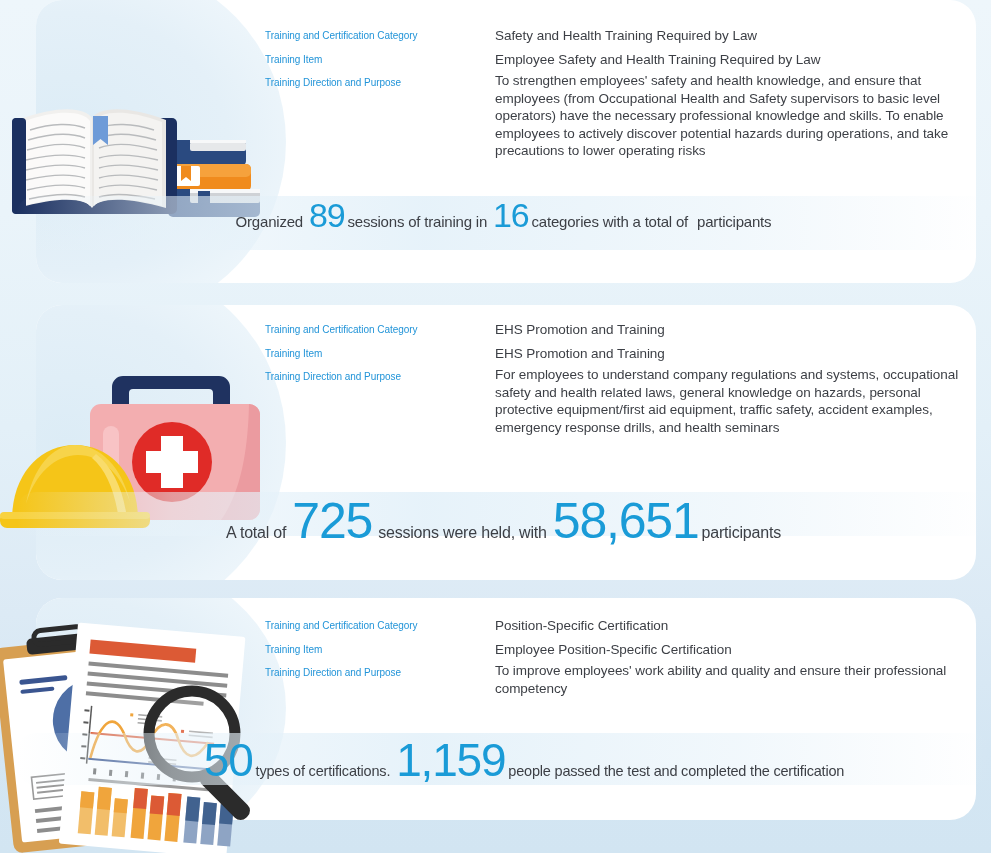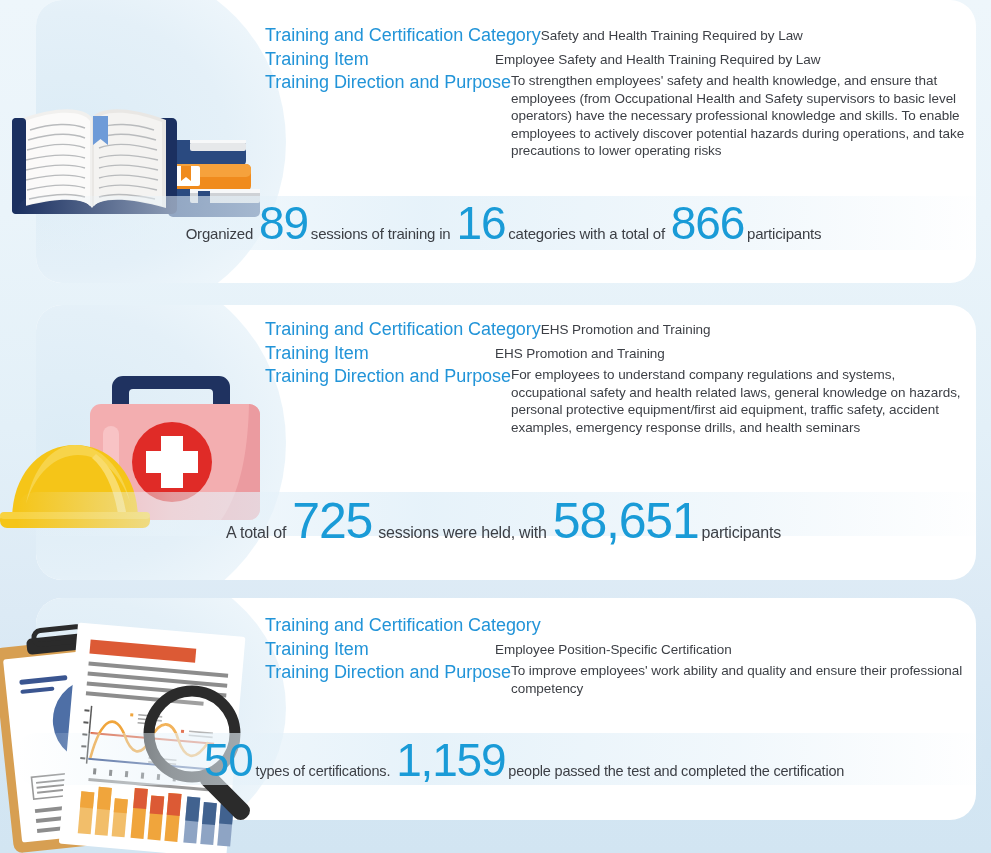--- a/index.html
+++ b/index.html
@@ -71,21 +71,21 @@
     z-index: 5;
   }
   .row {
     display: flex;
     align-items: flex-start;
     margin-bottom: 2px;
   }
   .row .lbl {
     flex: 0 0 230px;
     color: #2294d8;
-    font-size: 18px;
+    font-size: 10px;
     line-height: 21.5px;
     letter-spacing: -0.05px;
     white-space: nowrap;
   }
   .row .val {
     flex: 1 1 auto;
     color: #3c3f45;
     font-size: 13.5px;
     line-height: 17.6px;
     letter-spacing: -0.05px;
@@ -114,21 +114,21 @@
     font-size: 15.5px;
     letter-spacing: -0.2px;
     white-space: nowrap;
   }
   .statband .num {
     color: #1a9bd7;
     font-weight: 400;
     letter-spacing: -1.2px;
     white-space: nowrap;
   }
-  .statband.s1 .num { font-size: 46px; }
+  .statband.s1 .num { font-size: 34px; }
   .statband.s2 .num { font-size: 50px; }
   .statband.s3 .num { font-size: 46px; }
   .statband.s1 .txt { font-size: 15px; }
   .statband.s2 .txt { font-size: 16px; }
   .statband.s3 .txt { font-size: 14.5px; margin-top: 24px; }
 
   .gap3 { display:inline-block; width:3px; }
   .gap6 { display:inline-block; width:6px; }
 </style>
 </head>
@@ -212,21 +212,20 @@
     <span class="txt">Organized</span>
       <span class="gap6"></span>
       <span class="num">89</span>
       <span class="gap3"></span>
       <span class="txt">sessions of training in</span>
       <span class="gap6"></span>
       <span class="num">16</span>
       <span class="gap3"></span>
       <span class="txt">categories with a total of</span>
       <span class="gap6"></span>
-      <span class="num">866</span>
       <span class="gap3"></span>
       <span class="txt">participants</span>
   </div>
 
   <div class="card c2">
     <div class="blob"></div>
   </div>
 
   <div class="illus" style="top:362px;">
     <svg width="300" height="170" viewBox="0 0 300 170">
@@ -381,20 +380,21 @@
         <circle cx="192" cy="122" r="43" fill="none" stroke="#2b2b2b" stroke-width="11"></circle>
         <circle cx="192" cy="122" r="37" fill="#ffffff" fill-opacity="0.16"></circle>
         <rect x="216" y="152" width="18" height="62" rx="8" transform="rotate(-45 225 183)" fill="#2b2b2b"></rect>
       </g>
     </svg>
   </div>
 
   <div class="rows" style="top:615px;">
     <div class="row single">
       <div class="lbl">Training and Certification Category</div>
+      <div class="val">Position-Specific Certification</div>
     </div>
     <div class="row single">
       <div class="lbl">Training Item</div>
       <div class="val">Employee Position-Specific Certification</div>
     </div>
     <div class="row">
       <div class="lbl">Training Direction and Purpose</div>
       <div class="val">To improve employees' work ability and quality and ensure their professional competency</div>
     </div>
   </div>

